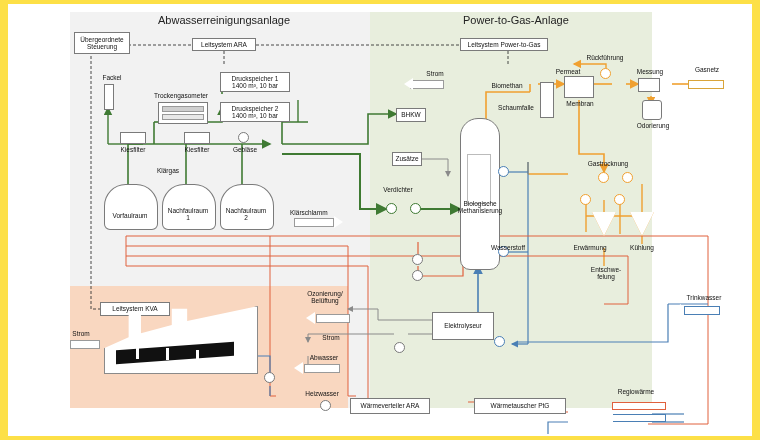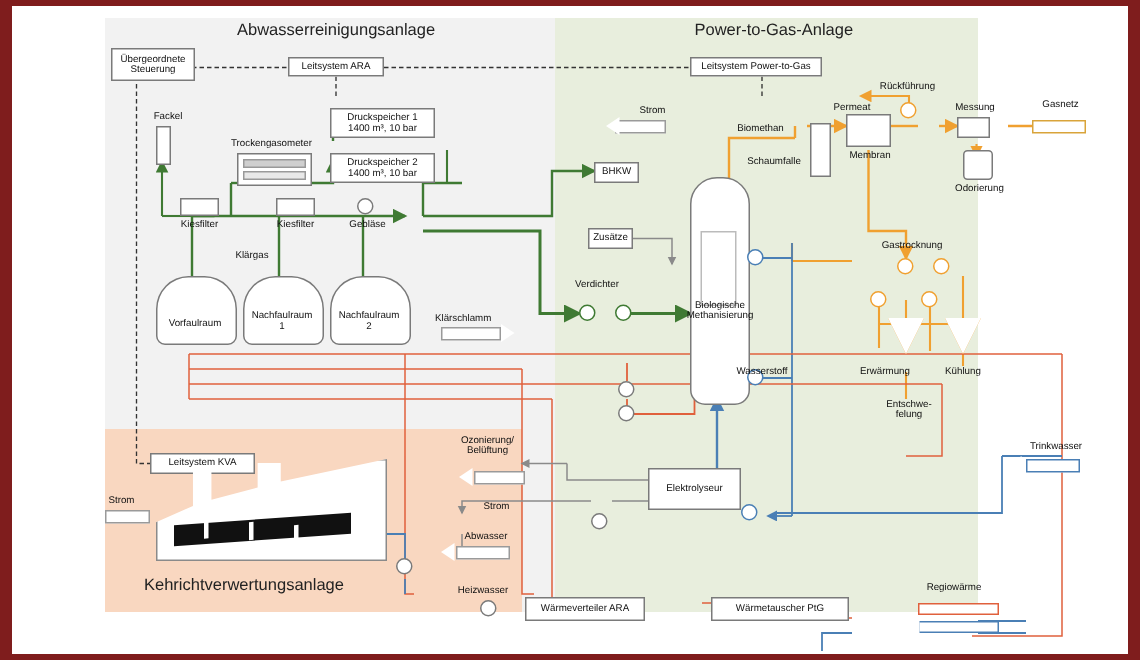--- a/index.html
+++ b/index.html
@@ -1,17 +1,17 @@
 <!DOCTYPE html>
 <html><head>
 <meta charset="utf-8">
 <style>
   html,body{margin:0;padding:0;background:#000;}
   body{width:760px;height:440px;overflow:hidden;font-family:"Liberation Sans",sans-serif;}
-  #stage{position:relative;width:760px;height:440px;background:#7f1d1d;}
+  #stage{position:relative;width:760px;height:440px;background:#fde047;}
   #canvas{position:absolute;left:8px;top:4px;width:744px;height:432px;background:#ffffff;overflow:hidden;}
 
   .zone{position:absolute;}
   .zone-ara{left:62px;top:8px;width:300px;height:272px;background:#f2f2f2;}
   .zone-ptg{left:362px;top:8px;width:282px;height:396px;background:#e8eedd;}
   .zone-ara2{left:62px;top:280px;width:300px;height:124px;background:#f2f2f2;}
   .zone-kva{left:62px;top:282px;width:278px;height:122px;background:#f9d7c0;}
 
   .ztitle{position:absolute;font-size:10.5px;color:#222;font-weight:normal;}
 
@@ -36,21 +36,20 @@
 <div id="stage">
   <div id="canvas">
 
     <div class="zone zone-ara"></div>
     <div class="zone zone-ara2"></div>
     <div class="zone zone-ptg"></div>
     <div class="zone zone-kva"></div>
 
     <div class="ztitle" style="left:150px;top:10px;font-size:11px;">Abwasserreinigungsanlage</div>
     <div class="ztitle" style="left:455px;top:10px;font-size:11px;">Power-to-Gas-Anlage</div>
-    <div class="ztitle" style="left:88px;top:380px;font-size:11px;">Kehrichtverwertungsanlage</div>
 
     <svg class="ov" viewBox="0 0 744 432">
       <defs>
         <marker id="ag" markerWidth="7" markerHeight="7" refX="5" refY="3" orient="auto">
           <path d="M0,0 L6,3 L0,6 z" fill="#8a8a8a"></path>
         </marker>
         <marker id="ao" markerWidth="7" markerHeight="7" refX="5" refY="3" orient="auto">
           <path d="M0,0 L6,3 L0,6 z" fill="#f0a030"></path>
         </marker>
         <marker id="agr" markerWidth="7" markerHeight="7" refX="5" refY="3" orient="auto">

